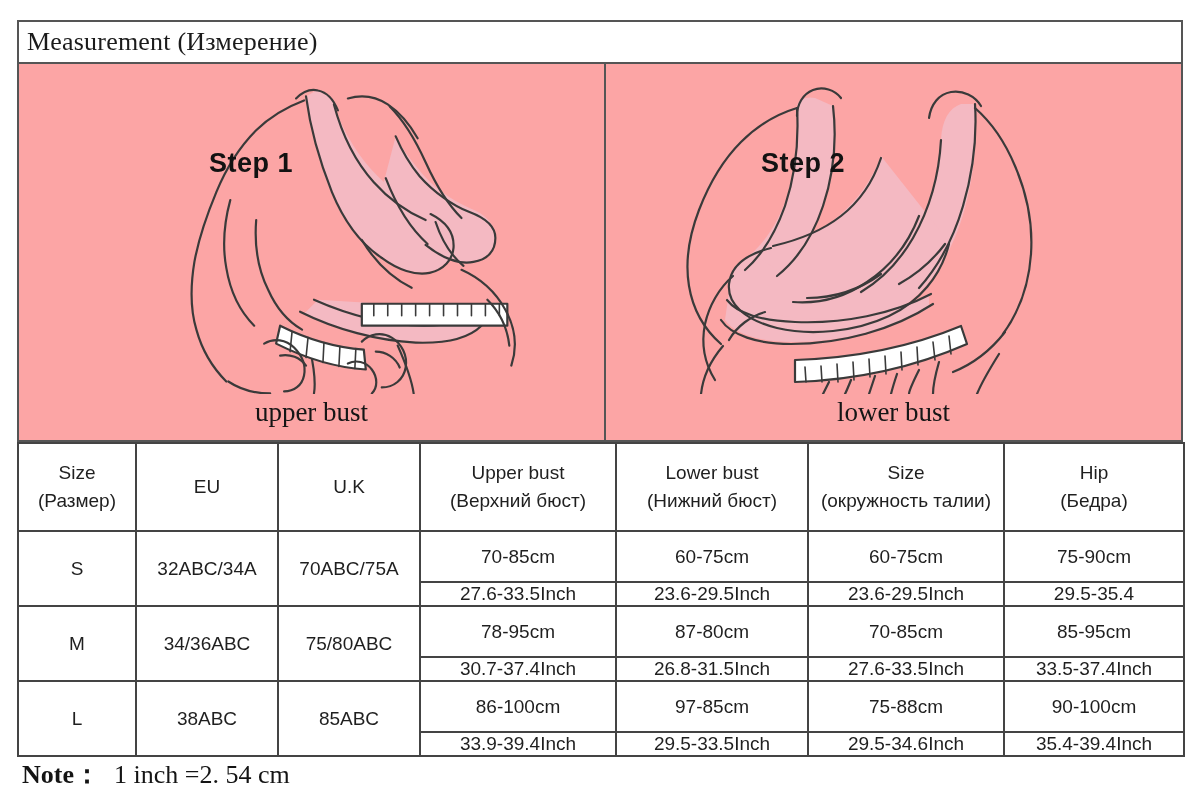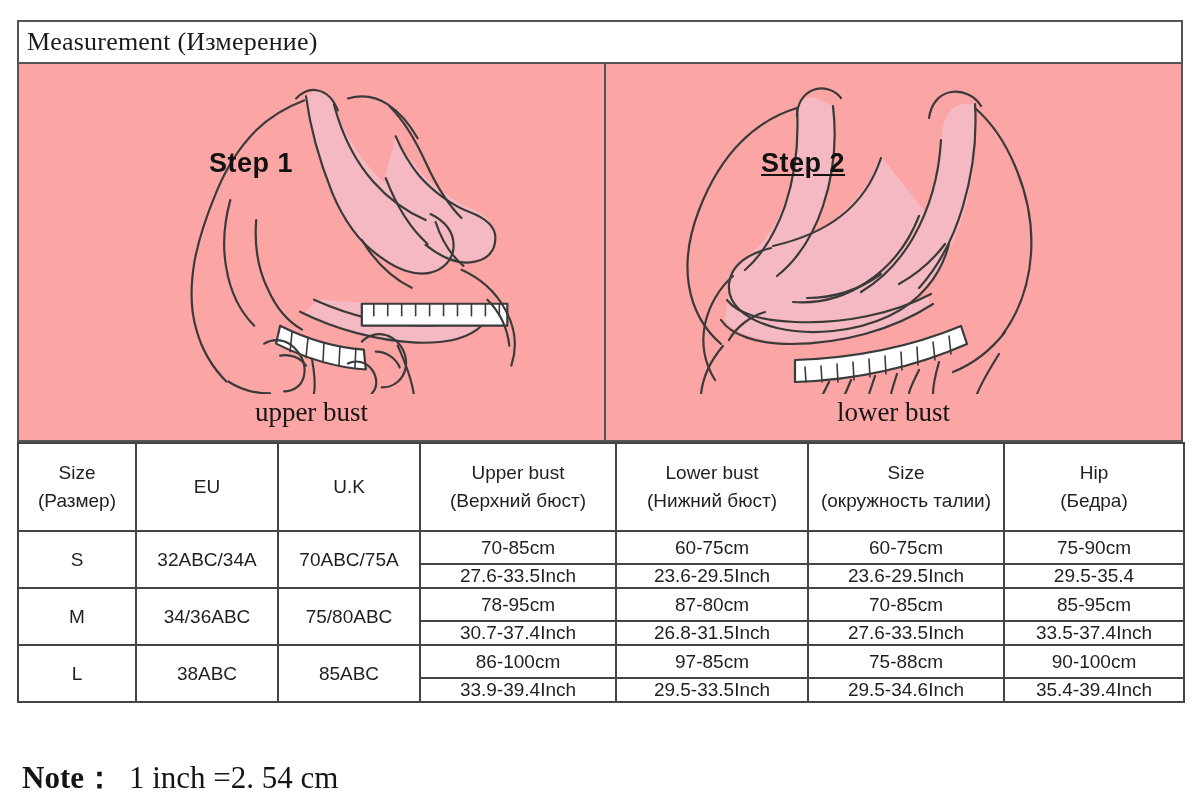--- a/index.html
+++ b/index.html
@@ -86,21 +86,21 @@
   .panel.right .caption { bottom: 12px; }
 
   .fig {
     position: absolute;
     left: 0;
     top: 0;
     width: 100%;
     height: 330px;
   }
   .panel.right .fig { transform: scaleX(-1); transform-origin: center center; }
-  .panel.right .step-label { transform: none; text-decoration: underline; }
+  .panel.right .step-label { transform: none; }
 
   
   table.size-table {
     border-collapse: collapse;
     width: 100%;
     table-layout: fixed;
     background: #fff;
     padding-left: 8px;
   }
   table.size-table td, table.size-table th {
@@ -119,21 +119,21 @@
     line-height: 1.45;
     font-size: 19px;
   }
   th .hdr-en { display: block; }
   th .hdr-ru { display: block; }
 
   td.sizecell, td.eucell, td.ukcell {
     font-size: 21px;
   }
   td.cm {
-    height: 33px;
+    height: 51px;
     border-bottom: 2px solid #777;
     font-size: 20px;
   }
   td.inch {
     height: 21px;
     color: #e36a6e;
     font-size: 20px;
     border-top: none;
   }
   tr.inch-row td { border-top: none; }
@@ -145,21 +145,21 @@
   .col-lb   { width: 192px; }
   .col-wa   { width: 196px; }
   .col-hp   { width: 180px; }
 
   
   .note {
     position: absolute;
     left: 22px;
     top: 757px;
     font-family: "Liberation Serif", serif;
-    font-size: 31px;
+    font-size: 26px;
     color: #141414;
     white-space: nowrap;
   }
   .note .note-label { font-weight: bold; }
   .note .note-value { margin-left: 14px; }
 </style>
 </head>
 <body>
 
 <div class="sheet">

